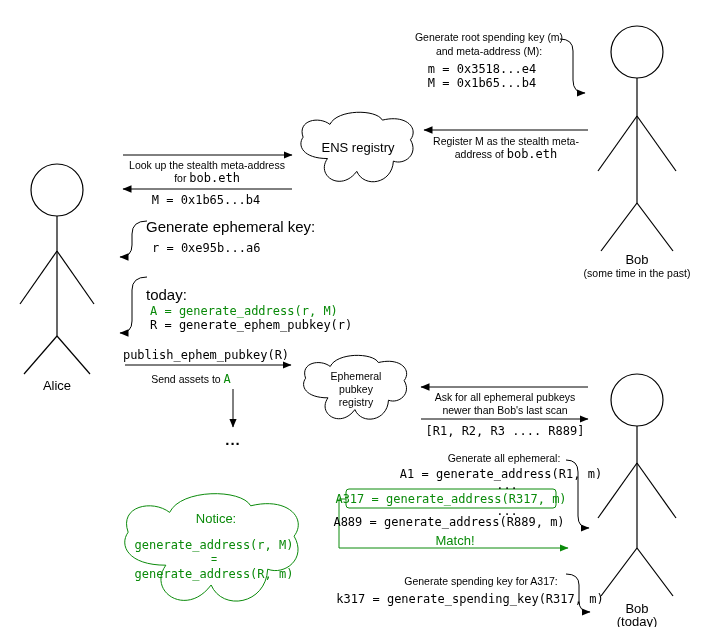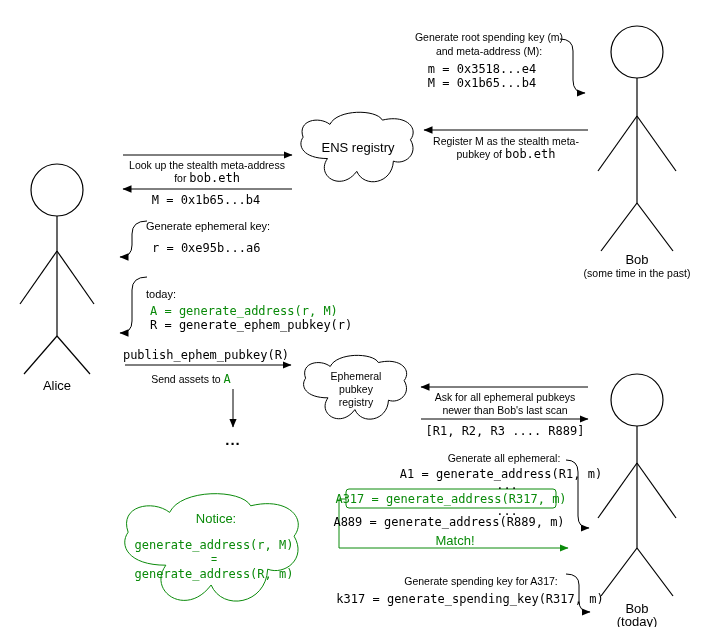--- a/index.html
+++ b/index.html
@@ -10,21 +10,21 @@
     font-family:"Liberation Sans", sans-serif; color:#000;
   }
   .stage { position:absolute; left:0; top:0; width:704px; height:627px;margin-top:8px; }
   svg.layer { position:absolute; left:0; top:0; }
   .t {
     position:absolute; transform:translate(-50%,-50%);
     white-space:nowrap; font-size:10.5px; line-height:1.2; text-align:center;
   }
   .tl {
     position:absolute; transform:translateY(-50%);
-    white-space:nowrap; font-size:11px; line-height:1.2;
+    white-space:nowrap; font-size:15px; line-height:1.2;
   }
   .mono { font-family:"DejaVu Sans Mono", monospace; font-size:12px; }
   .green { color:var(--green); }
   .actor-label { font-size:13px; }
   .big-dots { font-size:15px; font-weight:bold; letter-spacing:1px; }
   .fig { stroke:#000; stroke-width:1.2; fill:none; }
   .fig circle { fill:#fff; }
   .arrow { stroke:#000; stroke-width:1; fill:none; }
   .arrow-g { stroke:var(--green); stroke-width:1; fill:none; }
   .cloud { fill:#fff; stroke:#000; stroke-width:1; }
@@ -95,21 +95,21 @@
       <line x1="637" y1="540" x2="673" y2="588"></line>
     </g>
   </svg>
 
   <div class="t" style="left:489px;top:29px">Generate root spending key (m)</div>
   <div class="t" style="left:489px;top:43px">and meta-address (M):</div>
   <div class="t mono" style="left:482px;top:61px">m = 0x3518...e4</div>
   <div class="t mono" style="left:482px;top:75px">M = 0x1b65...b4</div>
 
   <div class="t" style="left:506px;top:133px">Register M as the stealth meta-</div>
-  <div class="t" style="left:506px;top:146px"><span>pubkey of </span><span class="mono">bob.eth</span></div>
+  <div class="t" style="left:506px;top:146px"><span>address of </span><span class="mono">bob.eth</span></div>
 
   <div class="t actor-label" style="left:637px;top:252px">Bob</div>
   <div class="t" style="left:637px;top:265px">(some time in the past)</div>
   <div class="t actor-label" style="left:57px;top:378px">Alice</div>
   <div class="t actor-label" style="left:637px;top:601px">Bob</div>
   <div class="t actor-label" style="left:637px;top:614px">(today)</div>
 
   <div class="t actor-label" style="left:358px;top:140px">ENS registry</div>
   <div class="t" style="left:356px;top:368px">Ephemeral</div>
   <div class="t" style="left:356px;top:381px">pubkey</div>

